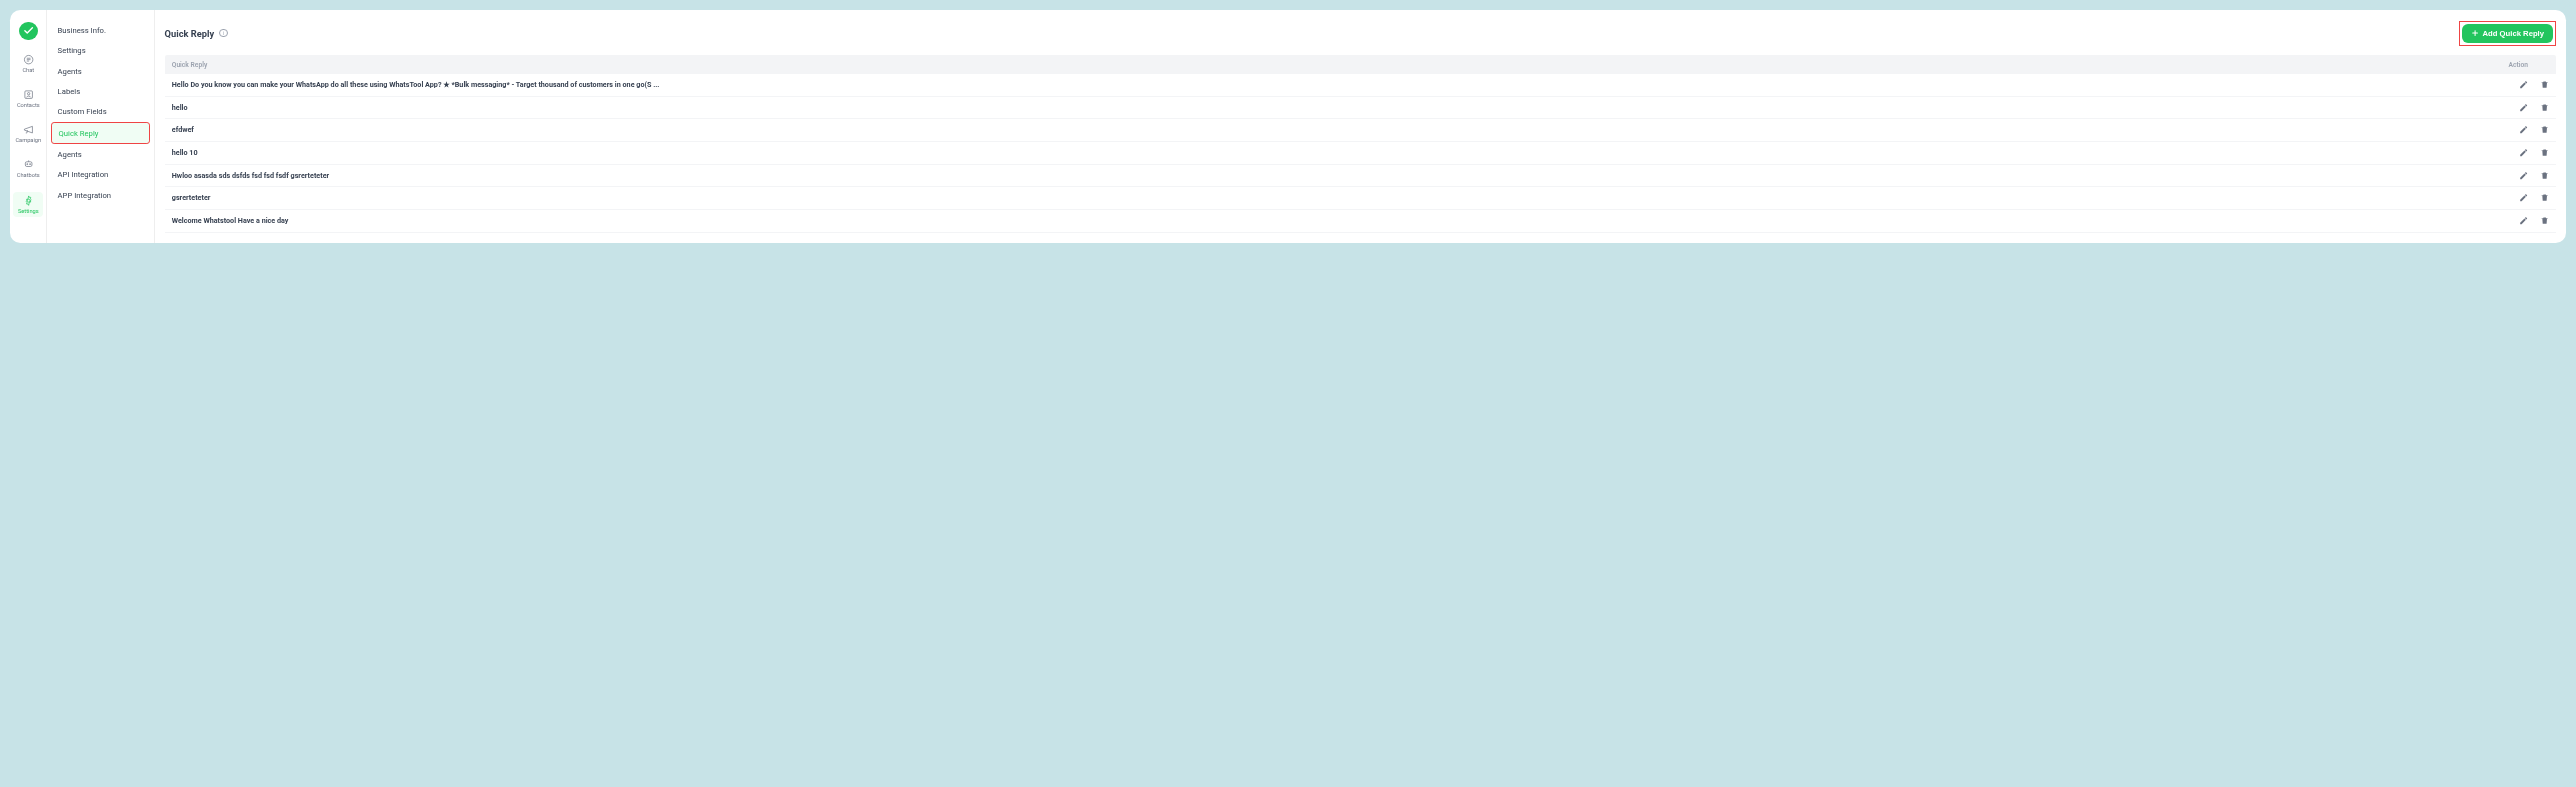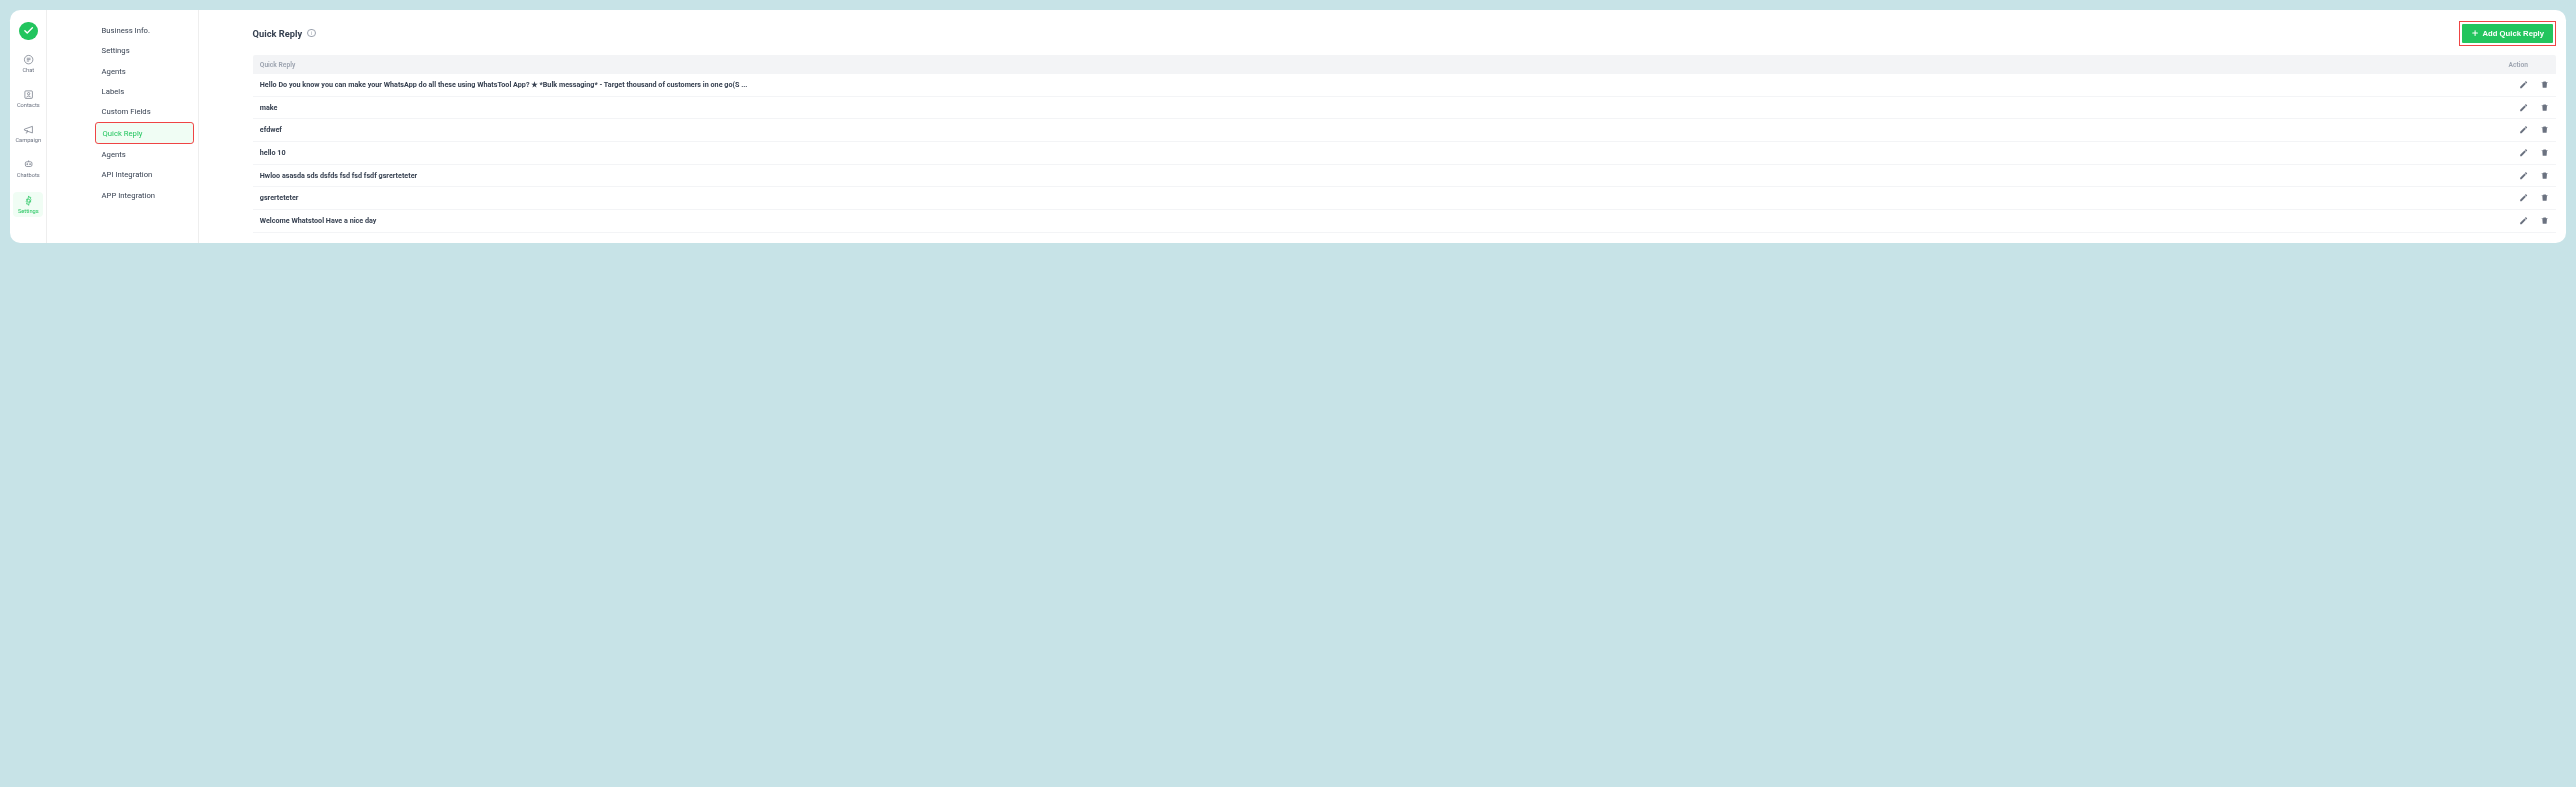--- a/index.html
+++ b/index.html
@@ -1,30 +1,30 @@
 <!DOCTYPE html>
 <html style="font-size:8.2px"><head>
   <meta charset="utf-8">
   <style>
     * { margin: 0; padding: 0; box-sizing: border-box; }
     body { background: #c7e3e7; font-family: -apple-system, BlinkMacSystemFont, 'Segoe UI', Roboto, sans-serif; padding: 10.3px; }
-    .app-container { background: #fff; border-radius: 10.3px; overflow: hidden; display: flex; min-height: 206px; gap: 44px; }
+    .app-container { background: #fff; border-radius: 10.3px; overflow: hidden; display: flex; min-height: 206px; }
     .icon-sidebar { width: 37px; display: flex; flex-direction: column; align-items: center; padding-top: 11.3px; gap: 12.4px; border-right: 0.5px solid #eee; }
     .icon-item { display: flex; flex-direction: column; align-items: center; gap: 2.1px; color: #6b7280; cursor: pointer; font-size: 5.7px; width: 100%; padding: 1.5px 0; }
     .icon-item.active { color: #22c55e; background: #f0fdf4; border-radius: 4.1px; padding: 3.1px 0; margin: 0 3.1px; width: calc(100% - 6.2px); }
     .logo-circle { width: 18.5px; height: 18.5px; background: #22c55e; border-radius: 50%; display: flex; align-items: center; justify-content: center; color: #fff; }
     .settings-nav { width: 108px; border-right: 0.5px solid #eee; padding: 10.3px 4.1px; }
     .nav-item { padding: 5.2px 6.2px; font-size: 7.7px; color: #374151; cursor: pointer; border-radius: 3.1px; margin-bottom: 1px; }
     .nav-item.active { color: #22c55e; background: #f0fdf4; border: 1.5px solid #ef4444; }
     .main-content { flex: 1; padding: 10.3px 9.3px; }
     .content-header { display: flex; justify-content: space-between; align-items: center; margin-bottom: 9.3px; }
     .content-title { font-size: 9.3px; font-weight: 700; color: #374151; display: flex; align-items: center; gap: 5.2px; }
     .info-icon { width: 8.2px; height: 8.2px; border: 0.5px solid #9ca3af; border-radius: 50%; display: inline-flex; align-items: center; justify-content: center; font-size: 5.2px; color: #9ca3af; font-weight: normal; }
     .add-btn-wrap { border: 1.5px solid #ef4444; padding: 2.1px; }
-    .add-btn { background: #22c55e; color: #fff; border: none; padding: 5.2px 9.3px; border-radius: 1px; font-size: 7.7px; font-weight: 600; cursor: pointer; display: flex; align-items: center; gap: 3.1px; }
+    .add-btn { background: #22c55e; color: #fff; border: none; padding: 5.2px 9.3px; border-radius: 6px; font-size: 7.7px; font-weight: 600; cursor: pointer; display: flex; align-items: center; gap: 3.1px; }
     .table-header { background: #f3f4f6; display: flex; padding: 5.2px 7.2px; font-size: 6.7px; font-weight: 600; color: #9ca3af; border-radius: 2.1px 2.1px 0 0; }
     .col-text { flex: 1; }
     .col-action { width: 62px; text-align: center; }
     .table-row { display: flex; padding: 6.2px 7.2px; border-bottom: 0.5px solid #f3f4f6; }
     .row-text { flex: 1; font-size: 7.2px; font-weight: 700; color: #374151; }
     .row-actions { width: 62px; display: flex; justify-content: flex-end; gap: 11.3px; }
     .action-icon { color: #6b7280; cursor: pointer; }
     svg { display: block; }
   </style>
 </head>
@@ -122,21 +122,21 @@
               </svg>
       </span>
       <span class="action-icon">
         <svg viewBox="0 0 24 24" width="9.3" height="9.3" fill="currentColor">
                 <path d="M6 7h12l-1 13H7L6 7zm3-3h6l1 2H8l1-2zM4 6h16v1H4z"></path>
               </svg>
       </span>
     </div>
         </div>
         <div class="table-row">
-    <div class="row-text">make</div>
+    <div class="row-text">hello</div>
     <div class="row-actions">
       <span class="action-icon">
         <svg viewBox="0 0 24 24" width="9.3" height="9.3" fill="currentColor">
                 <path d="M3 17.25V21h3.75L17.81 9.94l-3.75-3.75L3 17.25zM20.71 7.04a1 1 0 0 0 0-1.41l-2.34-2.34a1 1 0 0 0-1.41 0l-1.83 1.83 3.75 3.75 1.83-1.83z"></path>
               </svg>
       </span>
       <span class="action-icon">
         <svg viewBox="0 0 24 24" width="9.3" height="9.3" fill="currentColor">
                 <path d="M6 7h12l-1 13H7L6 7zm3-3h6l1 2H8l1-2zM4 6h16v1H4z"></path>
               </svg>

